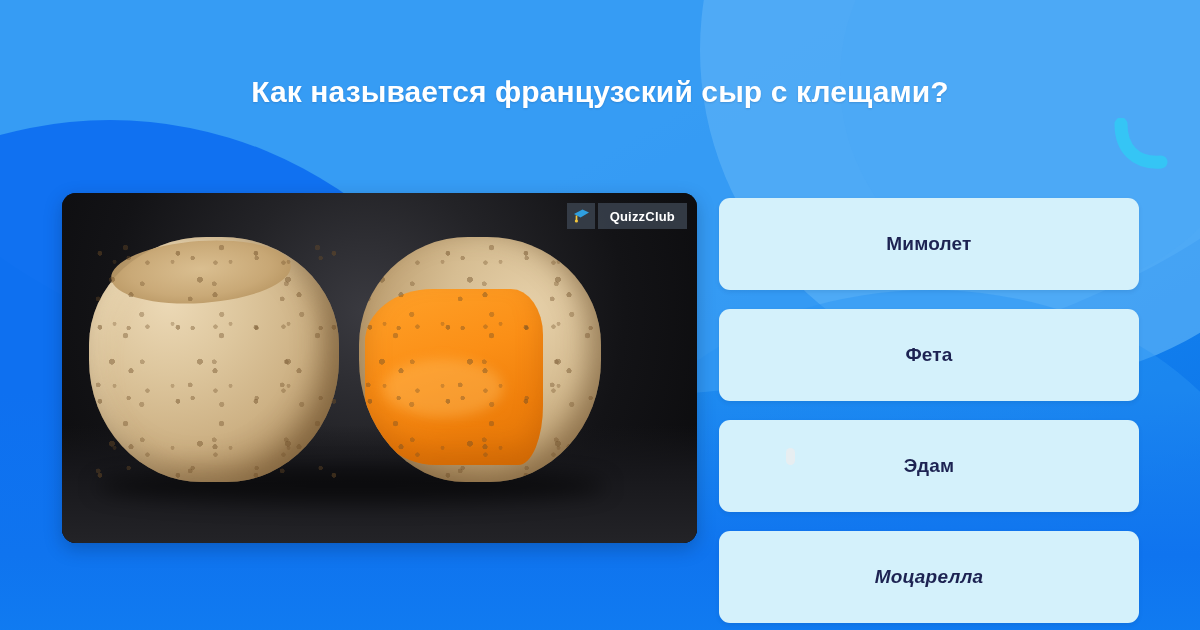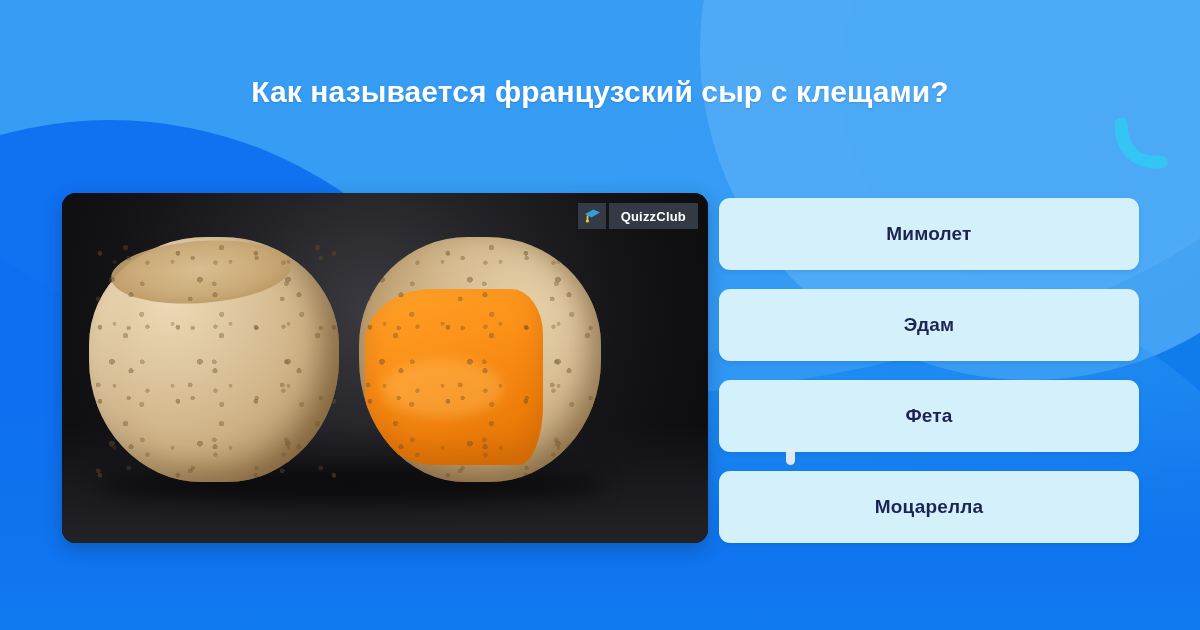--- a/index.html
+++ b/index.html
@@ -113,21 +113,20 @@
   .photo {
     position: absolute;
     left: 62px;
     top: 193px;
     width: 635px;
     height: 350px;
     border-radius: 14px;
     overflow: hidden;
     background: #111114;
     box-shadow: 0 6px 18px rgba(0,30,70,.28);
-    padding-left: 11px;
   }
   .photo-bg {
     position: absolute;
     inset: 0;
     background:
       radial-gradient(circle at 48% 34%, #3a3a40 0%, #232327 34%, #131316 64%, #0a0a0c 100%);
   }
   .photo-floor {
     position: absolute;
     left: 0; right: 0; bottom: 0;
@@ -256,35 +255,35 @@
   }
 
   
   .answers {
     position: absolute;
     left: 719px;
     top: 198px;
     width: 420px;
   }
   .answer {
-    height: 72px;
+    height: 92px;
     margin-bottom: 19px;
     border-radius: 11px;
     background: #d4f1fb;
     display: flex;
     align-items: center;
     justify-content: center;
     color: #1d2352;
     font-size: 19px;
     font-weight: bold;
     letter-spacing: .2px;
     box-shadow: 0 2px 4px rgba(0,40,90,.10);
     cursor: pointer;
   }
-  .answer:last-child { margin-bottom: 0; }
+  .answer:last-child { margin-bottom: 0; font-style: italic; }
 
   
   .scroll-handle {
     position: absolute;
     left: 786px;
     top: 448px;
     width: 9px;
     height: 17px;
     border-radius: 5px;
     background: #e8edf0;
@@ -338,24 +337,24 @@
       </div>
       <div class="badge-text-box">QuizzClub</div>
     </div>
   </div>
 
   <div class="answers">
     <div class="answer">
       <span>Мимолет</span>
     </div>
     <div class="answer">
+      <span>Фета</span>
+    </div>
+    <div class="answer">
       <span>Эдам</span>
-    </div>
-    <div class="answer">
-      <span>Фета</span>
     </div>
     <div class="answer">
       <span>Моцарелла</span>
     </div>
   </div>
 
   <div class="scroll-handle"></div>
 
 </div>
 

